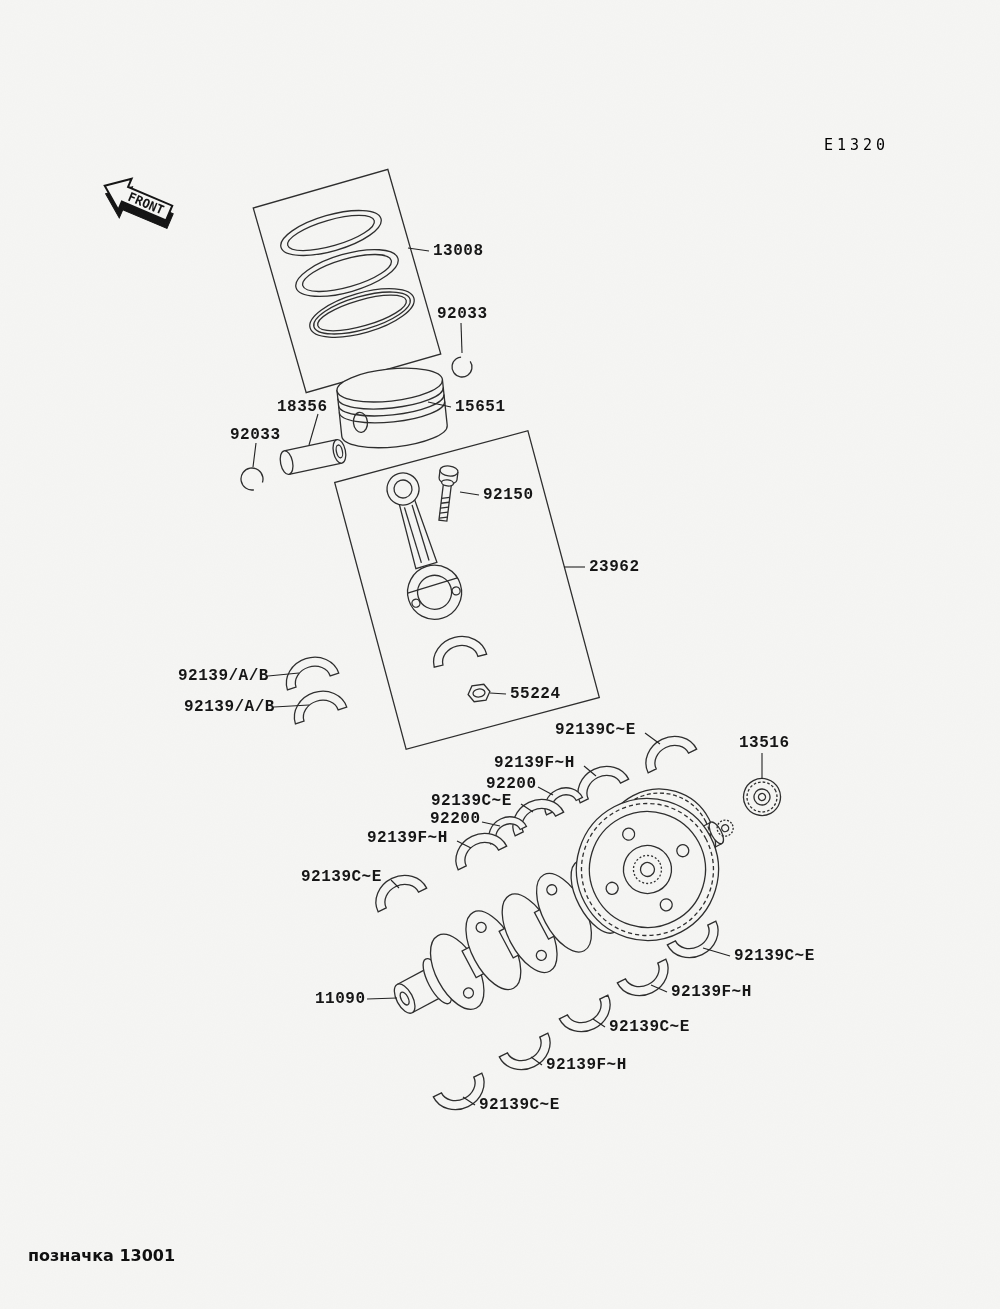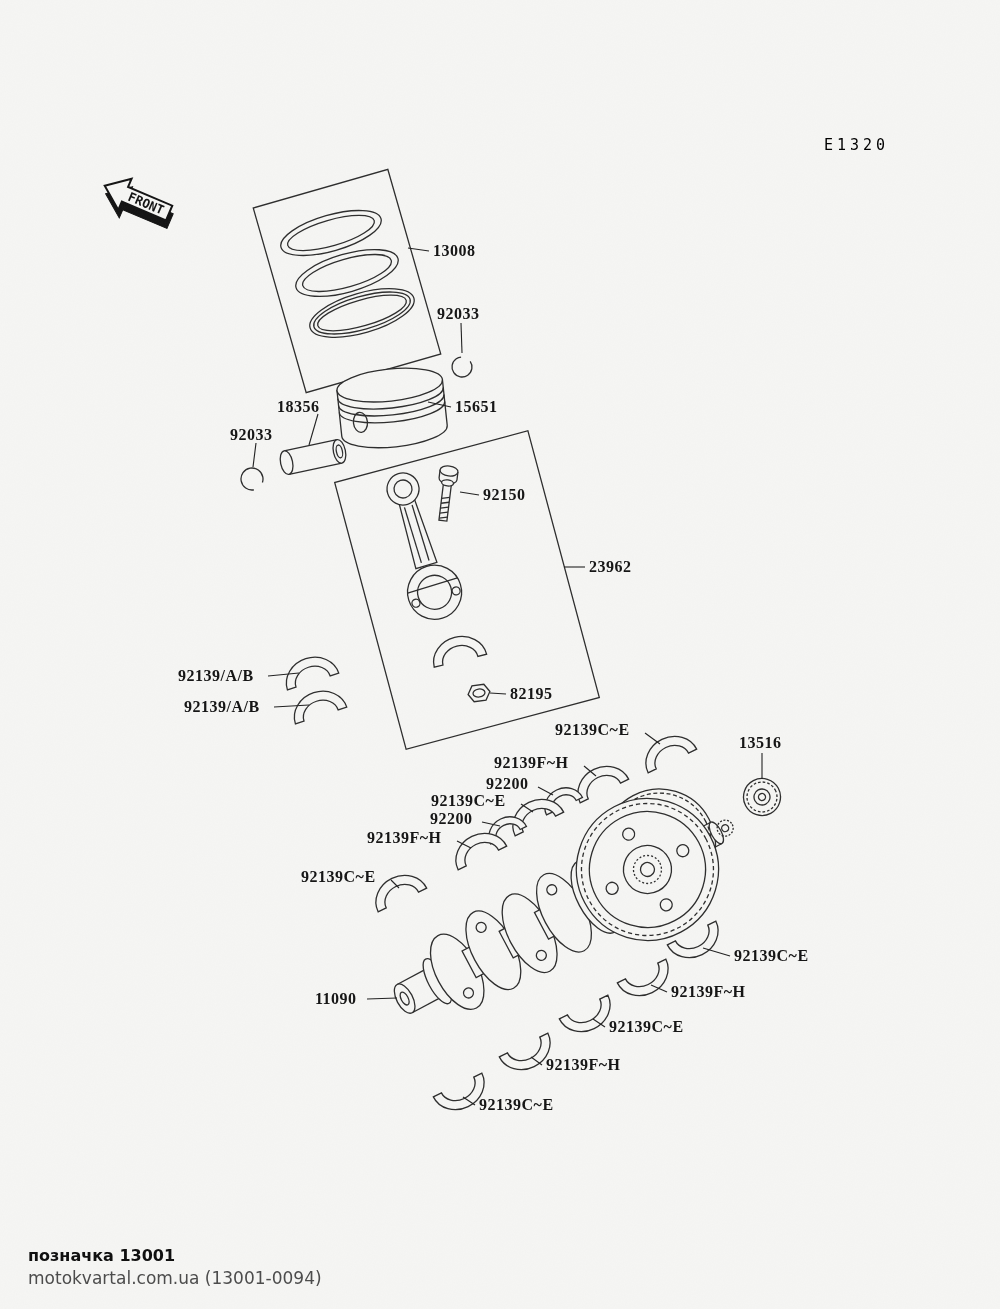--- a/index.html
+++ b/index.html
@@ -11,21 +11,21 @@
     overflow:hidden;
   }
   .stage{position:absolute;inset:0}
   svg.diagram{position:absolute;left:0;top:0;display:block}
   svg .ln{stroke:#2b2b2b;stroke-width:1.3;fill:none}
   svg .fl{stroke:#2b2b2b;stroke-width:1.3;fill:#f6f6f4}
   svg .ld{stroke:#1f1f1f;stroke-width:1.1}
   .callout{
     position:absolute;
     transform:translateY(-50%);
-    font-family:Liberation Serif, serif;
+    font-family:Liberation Mono, monospace;
     font-weight:700;
     font-size:16px;
     letter-spacing:.5px;
     color:#161616;
     white-space:nowrap;
   }
   .code{
     position:absolute;left:824px;top:136px;
     font-family:"DejaVu Sans Mono","Liberation Mono",monospace;
     font-size:15px;letter-spacing:4px;color:#000000;
@@ -246,33 +246,32 @@
 
 <div class="callout" style="left:433px;top:251px">13008</div>
 <div class="callout" style="left:437px;top:314px">92033</div>
 <div class="callout" style="left:277px;top:407px">18356</div>
 <div class="callout" style="left:230px;top:435px">92033</div>
 <div class="callout" style="left:455px;top:407px">15651</div>
 <div class="callout" style="left:483px;top:495px">92150</div>
 <div class="callout" style="left:589px;top:567px">23962</div>
 <div class="callout" style="left:178px;top:676px">92139/A/B</div>
 <div class="callout" style="left:184px;top:707px">92139/A/B</div>
-<div class="callout" style="left:510px;top:694px">82195</div>
+<div class="callout" style="left:510px;top:694px">55224</div>
 <div class="callout" style="left:555px;top:730px">92139C~E</div>
 <div class="callout" style="left:739px;top:743px">13516</div>
 <div class="callout" style="left:494px;top:763px">92139F~H</div>
 <div class="callout" style="left:486px;top:784px">92200</div>
 <div class="callout" style="left:431px;top:801px">92139C~E</div>
 <div class="callout" style="left:430px;top:819px">92200</div>
 <div class="callout" style="left:367px;top:838px">92139F~H</div>
 <div class="callout" style="left:301px;top:877px">92139C~E</div>
 <div class="callout" style="left:315px;top:999px">11090</div>
 <div class="callout" style="left:734px;top:956px">92139C~E</div>
 <div class="callout" style="left:671px;top:992px">92139F~H</div>
 <div class="callout" style="left:609px;top:1027px">92139C~E</div>
 <div class="callout" style="left:546px;top:1065px">92139F~H</div>
 <div class="callout" style="left:479px;top:1105px">92139C~E</div>
 
 <div class="code">E1320</div>
 <div class="footer-mark">позначка 13001</div>
-<div class="footer-site">motokvartal.com.ua (13001-0094)</div>
 
 </div>
 
 </body></html>

